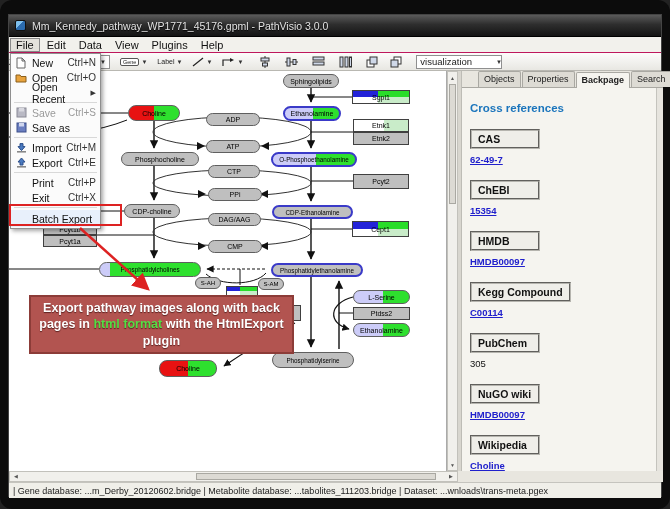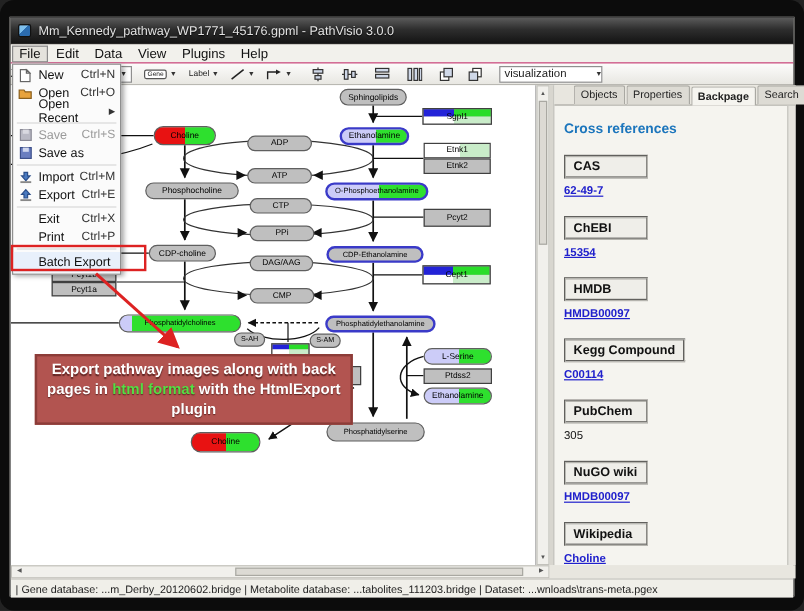--- a/index.html
+++ b/index.html
@@ -364,27 +364,27 @@
             <polygon points="5.5,1 9,5 7,5 7,8 4,8 4,5 2,5" fill="#4a7ac0" stroke="#2c4f8a"></polygon>
             <rect x="1" y="9" width="9" height="1.6" fill="#888"></rect>
           </svg>
         </span>
       <span class="fm-lab">Export</span>
       <span class="fm-sc">Ctrl+E</span>
     </div>
     <div class="fm-sep"></div>
     <div class="fm-item">
       <span class="fm-ic"></span>
+      <span class="fm-lab">Print</span>
+      <span class="fm-sc">Ctrl+P</span>
+    </div>
+    <div class="fm-item">
+      <span class="fm-ic"></span>
       <span class="fm-lab">Exit</span>
       <span class="fm-sc">Ctrl+X</span>
-    </div>
-    <div class="fm-item">
-      <span class="fm-ic"></span>
-      <span class="fm-lab">Print</span>
-      <span class="fm-sc">Ctrl+P</span>
     </div>
     <div class="fm-sep"></div>
     <div class="fm-item batch">
       <span class="fm-ic"></span>
       <span class="fm-lab">Batch Export</span>
     </div>
   </div>
 
   <div class="redbox"></div>
   <svg class="redoverlay" width="670" height="509">

